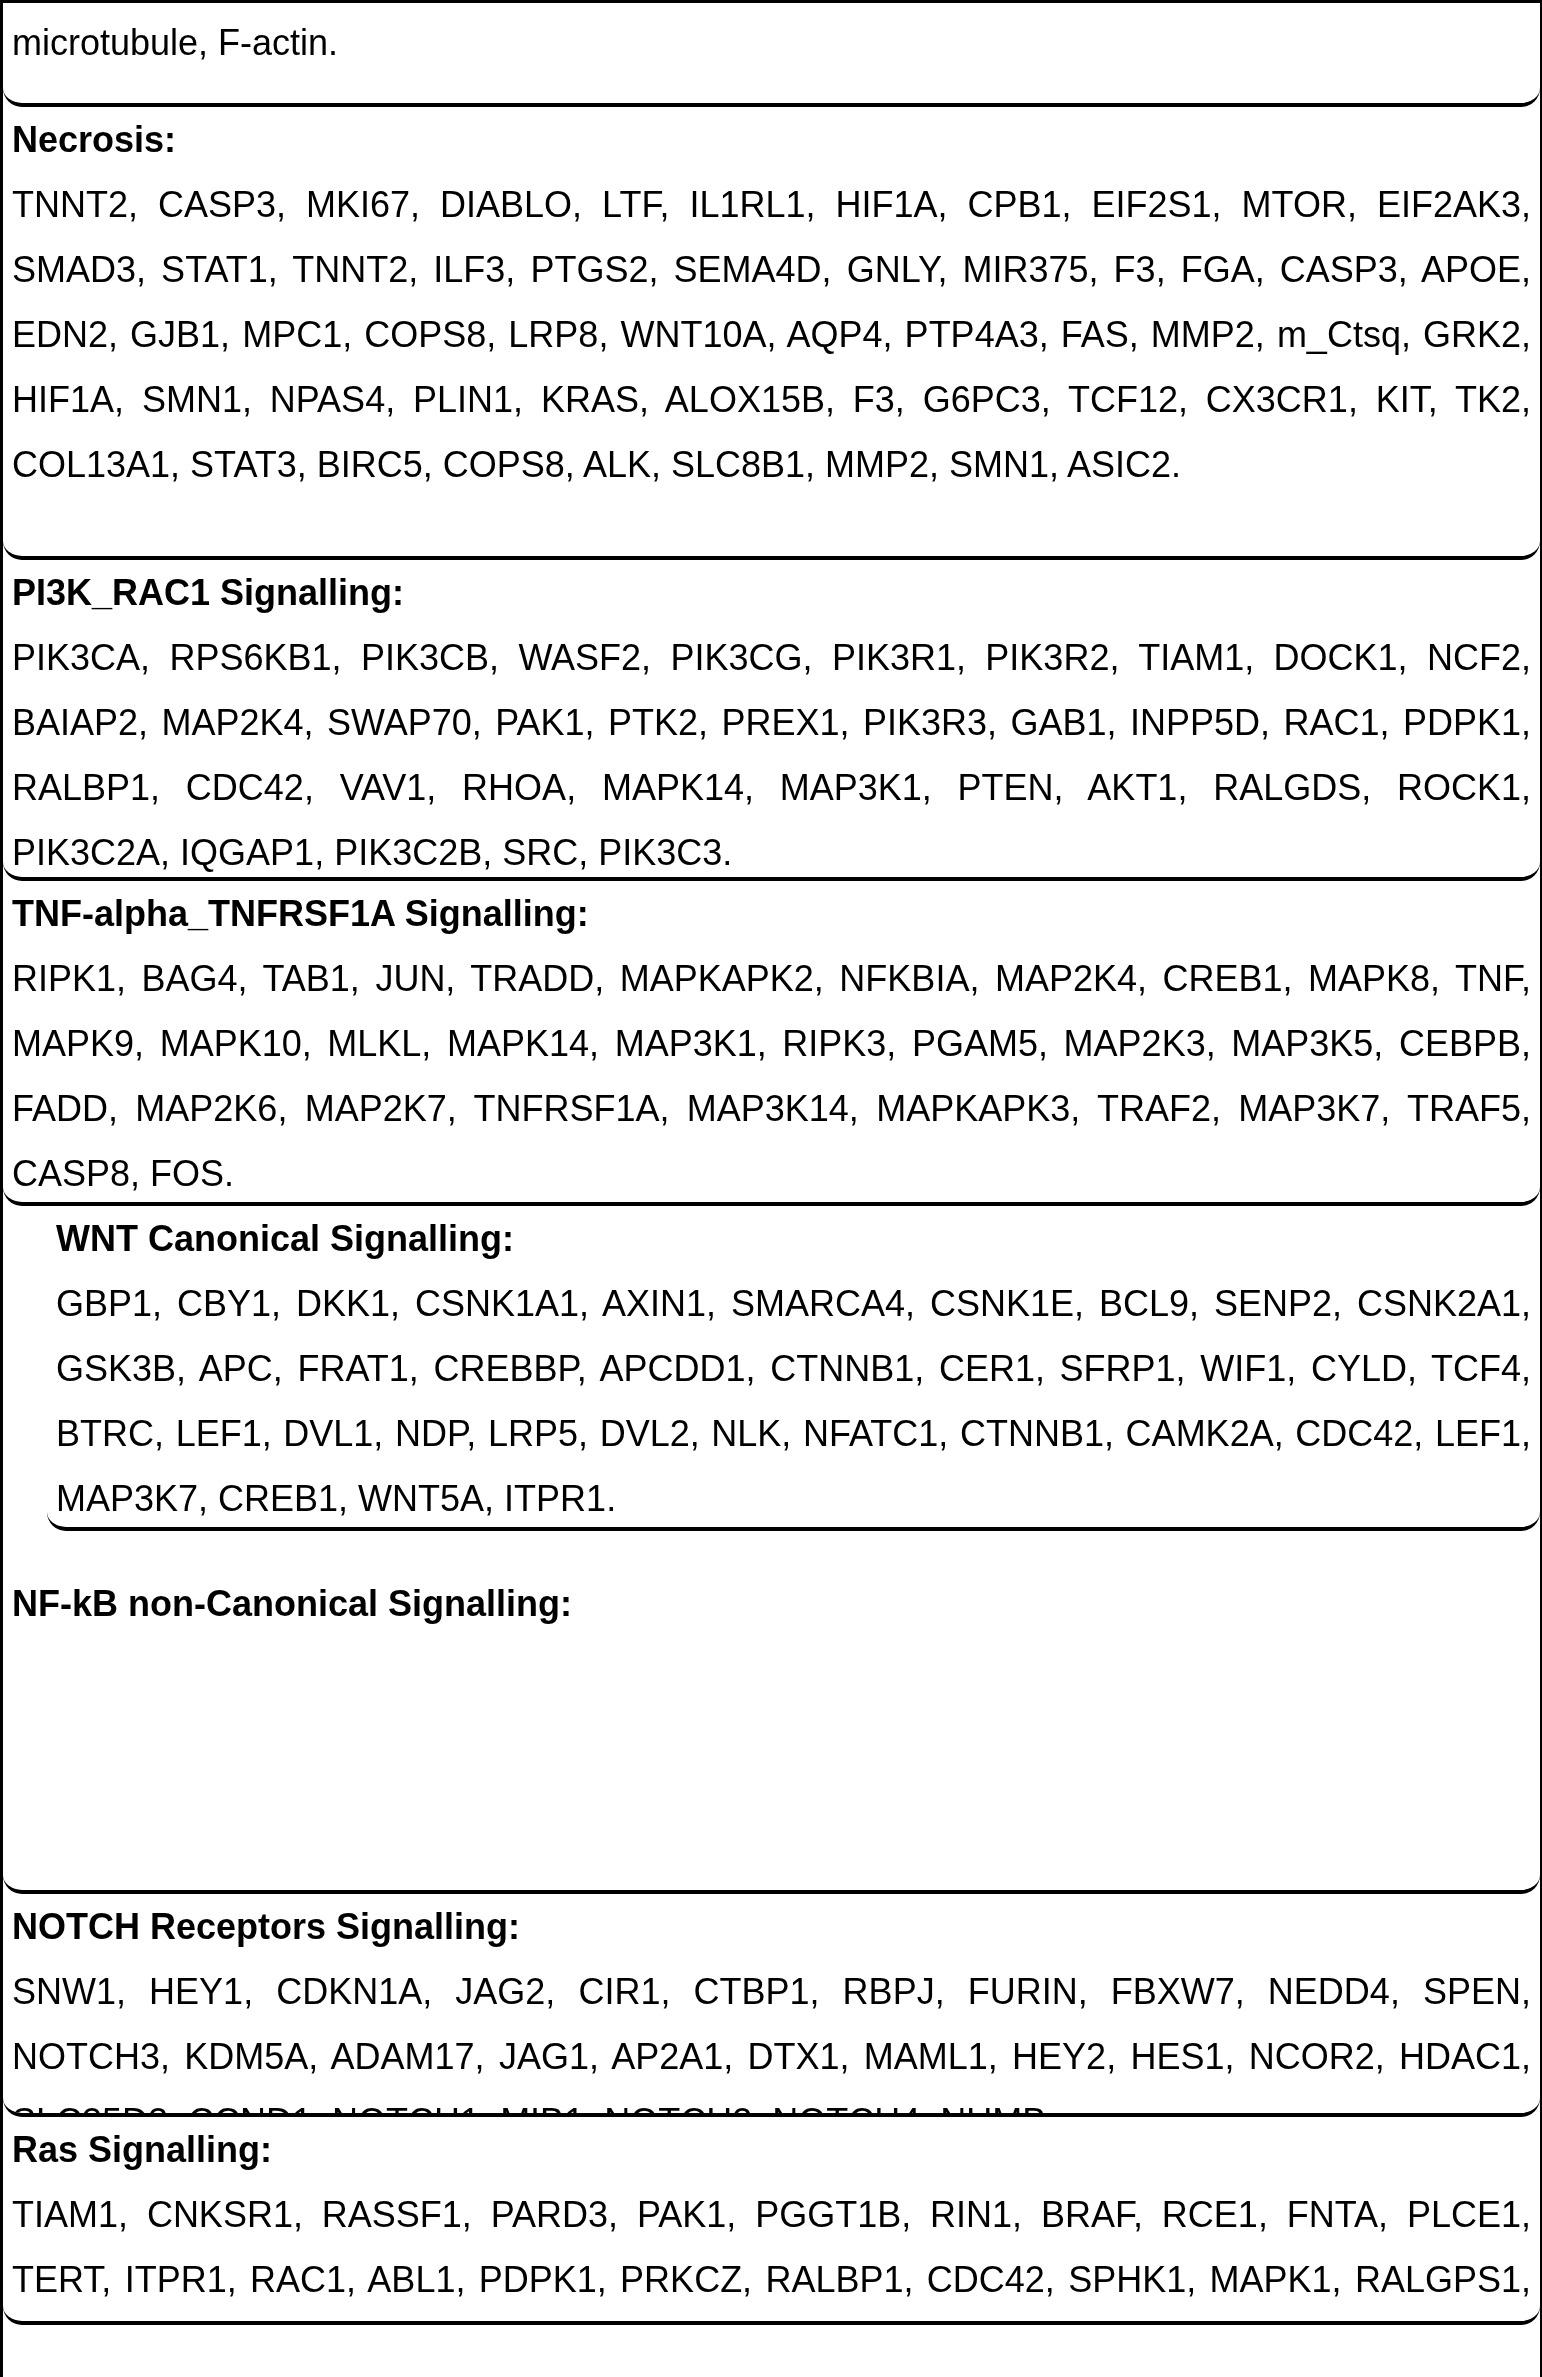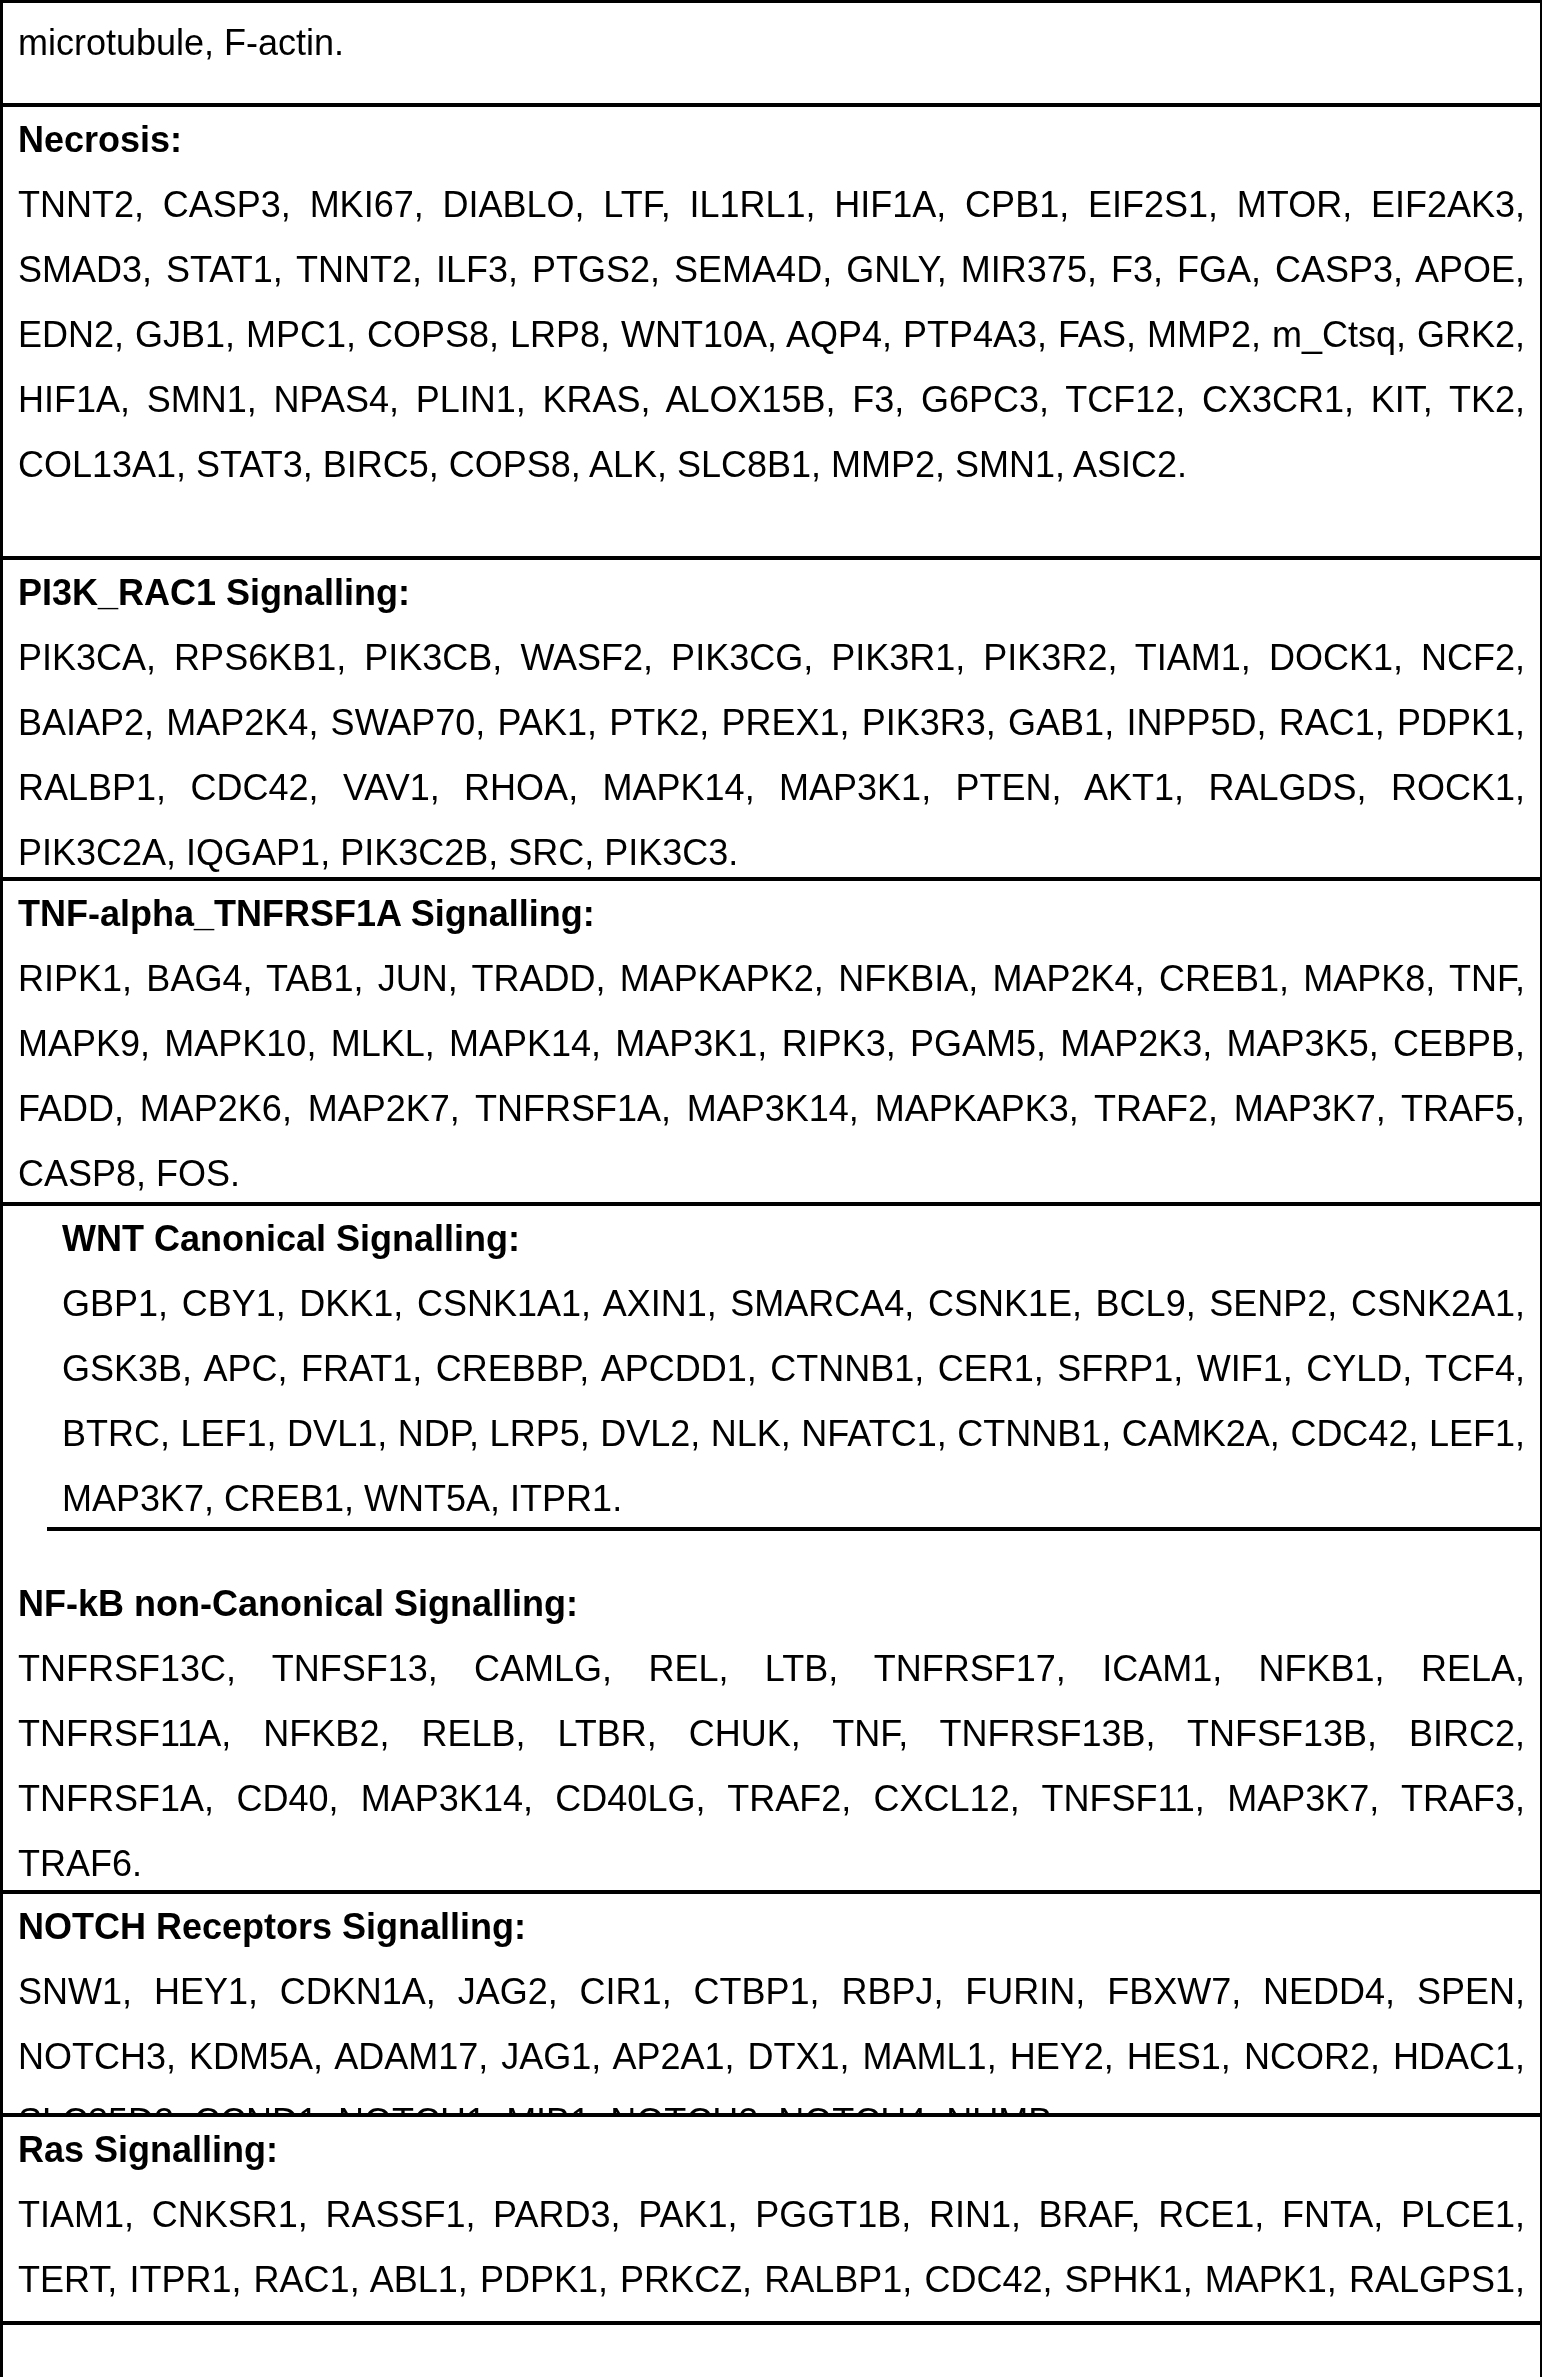--- a/index.html
+++ b/index.html
@@ -17,22 +17,23 @@
     font-family: "Liberation Sans", sans-serif;
     font-size: 36px;
     overflow: hidden;
     border-top: 3.3px solid #000;
     border-left: 3.3px solid #000;
     border-right: 3.3px solid #000;
   }
   .row {
     box-sizing: border-box;
     border-bottom: 4.9px solid #000;
-    padding: 0 15px;
+    padding: 0 9px;
     overflow: hidden;
+    border-radius: 19px;
   }
   .row-intro   { height: 104px; padding-top: 6.5px; }
   .row-necrosis{ height: 453px; }
   .row-pi3k    { height: 321px; }
   .row-tnf     { height: 325px; }
   .row-wnt     { height: 325px; margin-left: 44px; }
   .row-nfkb    { height: 323px; margin-top: 40px; }
   .row-notch   { height: 223px; }
   .row-ras     { height: 208px; }
   .intro-text {
@@ -75,21 +76,20 @@
     <div class="genes">RIPK1, BAG4, TAB1, JUN, TRADD, MAPKAPK2, NFKBIA, MAP2K4, CREB1, MAPK8, TNF, MAPK9, MAPK10, MLKL, MAPK14, MAP3K1, RIPK3, PGAM5, MAP2K3, MAP3K5, CEBPB, FADD, MAP2K6, MAP2K7, TNFRSF1A, MAP3K14, MAPKAPK3, TRAF2, MAP3K7, TRAF5, CASP8, FOS.</div>
   </div>
 
   <div class="row row-wnt">
     <div class="hdr">WNT Canonical Signalling:</div>
     <div class="genes">GBP1, CBY1, DKK1, CSNK1A1, AXIN1, SMARCA4, CSNK1E, BCL9, SENP2, CSNK2A1, GSK3B, APC, FRAT1, CREBBP, APCDD1, CTNNB1, CER1, SFRP1, WIF1, CYLD, TCF4, BTRC, LEF1, DVL1, NDP, LRP5, DVL2, NLK, NFATC1, CTNNB1, CAMK2A, CDC42, LEF1, MAP3K7, CREB1, WNT5A, ITPR1.</div>
   </div>
 
   <div class="row row-nfkb">
     <div class="hdr">NF-kB non-Canonical Signalling:</div>
-    <div class="genes">TNFRSF13C, TNFSF13, CAMLG, REL, LTB, TNFRSF17, ICAM1, NFKB1, RELA, TNFRSF11A, NFKB2, RELB, LTBR, CHUK, TNF, TNFRSF13B, TNFSF13B, BIRC2, TNFRSF1A, CD40, MAP3K14, CD40LG, TRAF2, CXCL12, TNFSF11, MAP3K7, TRAF3, TRAF6.</div>
   </div>
 
   <div class="row row-notch">
     <div class="hdr">NOTCH Receptors Signalling:</div>
     <div class="genes">SNW1, HEY1, CDKN1A, JAG2, CIR1, CTBP1, RBPJ, FURIN, FBXW7, NEDD4, SPEN, NOTCH3, KDM5A, ADAM17, JAG1, AP2A1, DTX1, MAML1, HEY2, HES1, NCOR2, HDAC1, SLC35D2, CCND1, NOTCH1, MIB1, NOTCH2, NOTCH4, NUMB.</div>
   </div>
 
   <div class="row row-ras">
     <div class="hdr">Ras Signalling:</div>
     <div class="genes">TIAM1, CNKSR1, RASSF1, PARD3, PAK1, PGGT1B, RIN1, BRAF, RCE1, FNTA, PLCE1, TERT, ITPR1, RAC1, ABL1, PDPK1, PRKCZ, RALBP1, CDC42, SPHK1, MAPK1, RALGPS1, AFDN, ZDHHC9, RHOA, MAP3K1, RAF1, MAP2K1, MAP3K3, AKT1,</div>

